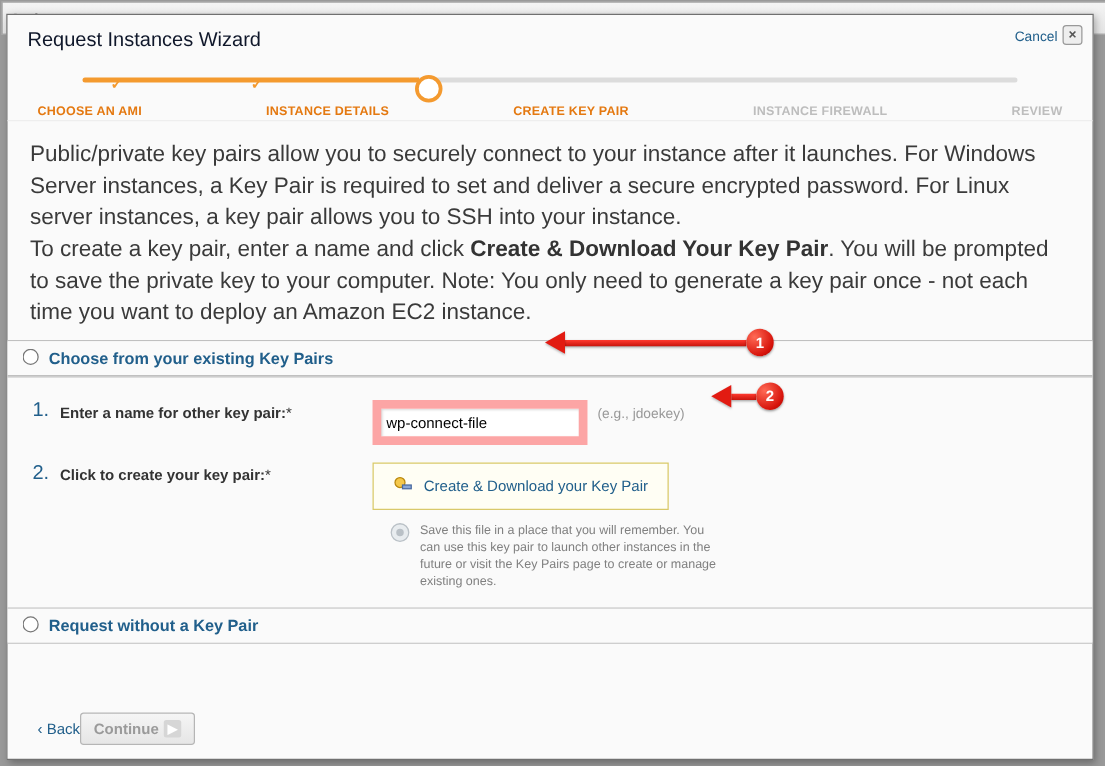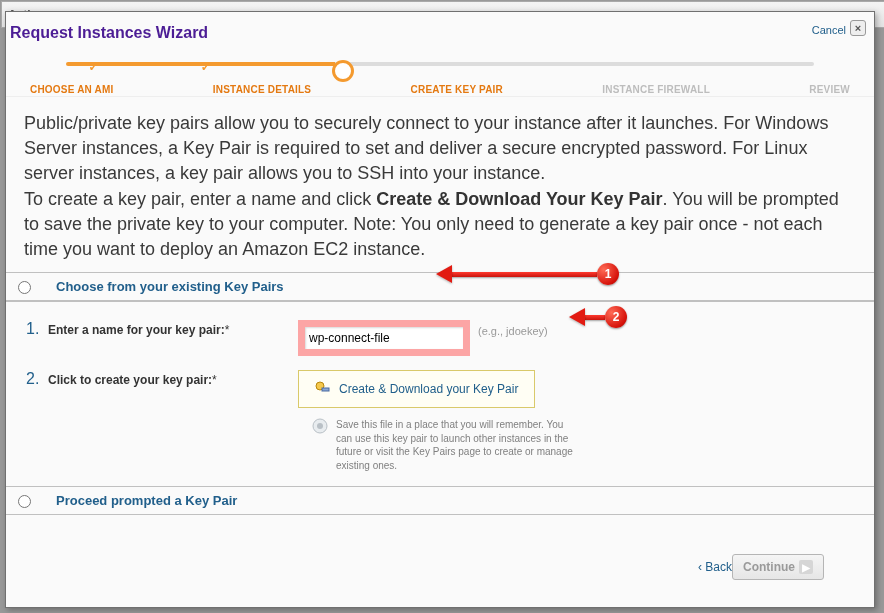--- a/index.html
+++ b/index.html
@@ -3,58 +3,58 @@
 <meta charset="utf-8">
 <style>
   html,body{margin:0;padding:0;font-family:Verdana,Arial,sans-serif;color:#333}
   body{width:884px;height:613px;background:#999;position:relative}
   .behind{position:absolute;left:1px;top:1px;height:25px;width:880px;
     background:linear-gradient(#f4f4f4,#e4e4e4);border:1px solid #a9a9a9;font-size:12px;
     color:#555;display:flex;align-items:center;padding-left:6px;font-weight:bold}
   .behind .caret{margin-left:4px;font-size:9px}
   .modal{position:absolute;left:5px;top:11px;width:868px;height:595px;
     background:#FAFAFA;border:1px solid #707070;box-shadow:2px 2px 6px rgba(0,0,0,.3)}
-  .title{font-size:16px;font-weight:bold;color:#4c1d95;padding:12px 4px 14px}
+  .title{font-size:16px;font-weight:normal;color:#0f172a;padding:12px 16px 14px}
   .close{position:absolute;right:8px;top:8px;font-size:11px;color:#215f8b;cursor:pointer;display:flex;align-items:flex-end;gap:4px}
   .close-x{display:inline-flex;width:14px;height:14px;border:1px solid #999;border-radius:3px;
     background:#eee;font-size:11px;align-items:center;justify-content:center;color:#555;font-weight:bold;line-height:1}
   .steps{position:relative;height:40px;border-bottom:1px solid #eee}
   .line{position:absolute;left:60px;right:60px;top:6px;height:4px;
     background:linear-gradient(to right,#f49a2f 0 36%,#dcdcdc 36% 100%);border-radius:2px}
   .knob{position:absolute;top:-2px;left:35.5%;width:16px;height:16px;border-radius:50%;
     background:#fff;border:3px solid #f49a2f}
   .tick{position:absolute;top:-2px;color:#f49a2f;font-size:12px;font-weight:bold}
   .lbls{position:absolute;left:24px;right:24px;top:28px;display:flex;justify-content:space-between;
     font-size:10px;font-weight:bold;letter-spacing:.2px}
   .lbls span.active{color:#e47911}
   .lbls span.done{color:#e47911}
   .lbls span.future{color:#bdbdbd}
   .desc{font-size:18px;color:#3a3a3a;line-height:1.4;padding:14px 18px 10px}
   .desc b{font-weight:bold;color:#333}
   .acc{border:1px solid #c0c0c0;border-left:none;border-right:none;margin:0}
   .row{border-bottom:1px solid #c0c0c0;background:#FAFAFA}
   .row:last-child{border-bottom:none}
-  .hdr{display:flex;align-items:flex-end;gap:25px;padding:6px 12px;cursor:pointer}
+  .hdr{display:flex;align-items:flex-start;gap:8px;padding:6px 12px;cursor:pointer}
   .hdr input{margin:0}
   .hdr label{color:#215f8b;font-weight:bold;font-size:13px}
   .panel{border-top:1px solid #c0c0c0;padding:12px 20px 14px}
   .fld{display:flex;align-items:flex-start;margin:6px 0;font-size:12px}
   .num{color:#215f8b;font-size:16px;margin-right:4px;min-width:18px;line-height:18px}
   .lab{width:250px;color:#333;line-height:20px}
   .req{color:#333}
   .name-in{width:150px;font-size:12px;padding:2px 4px;border:7px solid #fca5a5;height:18px;
     box-shadow:inset 1px 1px 2px rgba(0,0,0,.15)}
   .hint{font-size:11px;color:#999;margin-left:8px;line-height:22px;position:relative;z-index:0}
   .dlbtn{display:inline-flex;align-items:center;gap:8px;border:1px solid #d9c96a;
     background:#fffef4;color:#215f8b;font-size:12px;padding:10px 16px;cursor:pointer}
   .dl-ico{display:inline-block;width:16px;height:16px}
   .note{display:flex;gap:8px;width:270px;color:#808080;font-size:10px;line-height:1.35;margin:10px 0 0 286px}
   .bulb{flex:none;width:16px;height:16px}
-  .footer{position:absolute;left:0;right:0;bottom:16px;height:48px;display:flex;
-    align-items:center;justify-content:flex-end;padding:0 0}
+  .footer{position:absolute;left:0;right:0;bottom:0;height:48px;display:flex;
+    align-items:center;justify-content:flex-start;padding:0 24px}
   .back{color:#215f8b;font-size:12px;cursor:pointer}
   .cont{display:inline-flex;align-items:center;gap:4px;background:linear-gradient(#f5f5f5,#e6e6e6);
     border:1px solid #b5b5b5;border-radius:3px;color:#9a9a9a;font-weight:bold;font-size:12px;
     padding:5px 10px;cursor:default}
   .cont .ar{display:inline-flex;width:14px;height:14px;background:#d6d6d6;border-radius:2px;
     align-items:center;justify-content:center;color:#fff;font-size:10px}
   
   .ann{position:absolute;z-index:5;display:flex;align-items:center}
   .shaft{height:5px;background:linear-gradient(#ff3a2f,#c8140c);box-shadow:0 1px 2px rgba(0,0,0,.35)}
   .ahead{width:0;height:0;border-top:9px solid transparent;border-bottom:9px solid transparent;
@@ -104,21 +104,21 @@
       <div class="hdr">
         <input type="radio" name="kp" style="">
         <label>Choose from your existing Key Pairs</label>
       </div>
     </div>
     <div class="row">
       <div class="panel">
         <div class="fld">
           <span class="num">1.</span>
           <span class="lab">
-            <b>Enter a name for your key pair:</b><span class="req">*</span>
+            <b>Enter a name for other key pair:</b><span class="req">*</span>
           </span>
           <input class="name-in" style="position: relative; z-index: 1;" value="wp-connect-file">
           <span class="hint">(e.g., jdoekey)</span>
         </div>
         <div class="fld" style="margin-top:14px">
           <span class="num">2.</span>
           <span class="lab">
             <b>Click to create your key pair:</b><span class="req">*</span>
           </span>
           <span class="dlbtn">
@@ -134,21 +134,21 @@
             <circle cx="8" cy="8" r="7" fill="#e8ecef" stroke="#b9c0c6"></circle>
             <circle cx="8" cy="8" r="3" fill="#b9c0c6"></circle>
           </svg>
           <span>Save this file in a place that you will remember. You can use this key pair to launch other instances in the future or visit the Key Pairs page to create or manage existing ones.</span>
         </div>
       </div>
     </div>
     <div class="row">
       <div class="hdr">
         <input type="radio" name="kp" style="">
-        <label>Proceed prompted a Key Pair</label>
+        <label>Request without a Key Pair</label>
       </div>
     </div>
   </div>
 
   <div class="footer">
     <span class="back">
       ‹ <span>Back</span>
     </span>
     <span class="cont">
       <span>Continue</span>

